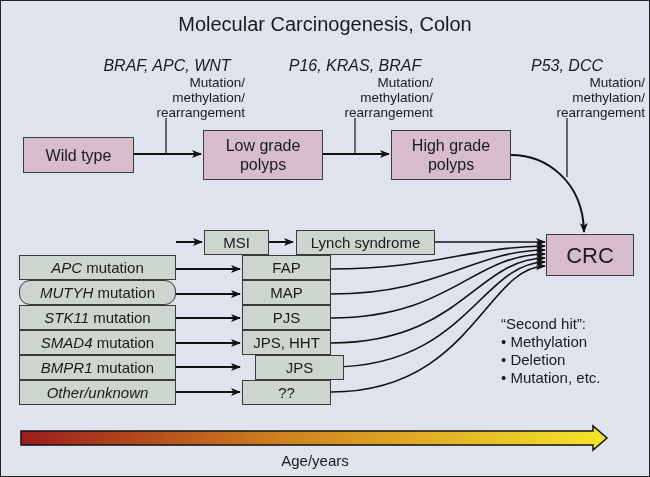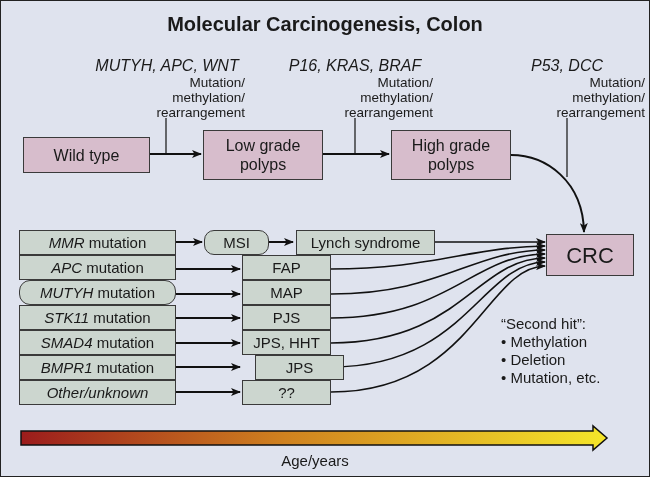--- a/index.html
+++ b/index.html
@@ -3,21 +3,21 @@
   <meta charset="utf-8">
   <style>
     html, body { margin: 0; padding: 0; }
     body { width: 650px; height: 477px; background: #ffffff; overflow: hidden; }
     #canvas {
       position: absolute; left: 0; top: 0; width: 648px; height: 475px;
       background: #dfe3ee; border: 1px solid #222;
       font-family: "Liberation Sans", sans-serif; color: #1a1a1a;
     }
     .abs { position: absolute; }
-    .title { left: 0; width: 648px; top: 12px; text-align: center; font-weight: bold; font-size: 20px; }
+    .title { left: 0; width: 648px; top: 12px; text-align: center; font-weight: normal; font-size: 20px; }
     .gene { font-style: italic; font-size: 16px; text-align: center; }
     .mech { font-size: 13.5px; line-height: 15px; text-align: right; }
     .pink { background: #d7bdcc; border: 1.5px solid #3a3a3a; display: flex; align-items: center; justify-content: center; text-align: center; font-size: 16px; line-height: 19px; box-sizing: border-box; }
     .green { background: #ccd6cf; border: 1.2px solid #3a3a3a; display: flex; align-items: center; justify-content: center; text-align: center; font-size: 15px; box-sizing: border-box; }
     .ital { font-style: italic; }
     svg { position: absolute; left: 0; top: 0; }
     .second-hit { font-size: 15px; line-height: 18px; }
     .age { font-size: 15px; text-align: center; }
   </style>
 </head>
@@ -61,77 +61,74 @@
     <path d="M330,342 C460,342 475,258 544,257" fill="none" stroke="#111" stroke-width="1.6" marker-end="url(#ah)"></path>
     <path d="M330,366 C465,366 480,262 544,261" fill="none" stroke="#111" stroke-width="1.6" marker-end="url(#ah)"></path>
     <path d="M330,391 C470,391 485,266 544,265" fill="none" stroke="#111" stroke-width="1.6" marker-end="url(#ah)"></path>
 
     <path d="M20,430 L592,430 L592,425 L606,437 L592,449 L592,444 L20,444 Z" fill="url(#agegrad)" stroke="#111" stroke-width="1.5"></path>
   </svg>
 
   <div class="abs title">Molecular Carcinogenesis, Colon</div>
 
   <div class="abs" style="left:88px; top:56px; width:156px;">
-    <div class="gene">MUTYH, APC, WNT</div>
+    <div class="gene">BRAF, APC, WNT</div>
     <div class="mech">Mutation/</div>
     <div class="mech">methylation/</div>
     <div class="mech">rearrangement</div>
   </div>
   <div class="abs" style="left:276px; top:56px; width:156px;">
     <div class="gene">P16, KRAS, BRAF</div>
     <div class="mech">Mutation/</div>
     <div class="mech">methylation/</div>
     <div class="mech">rearrangement</div>
   </div>
   <div class="abs" style="left:488px; top:56px; width:156px;">
     <div class="gene">P53, DCC</div>
     <div class="mech">Mutation/</div>
     <div class="mech">methylation/</div>
     <div class="mech">rearrangement</div>
   </div>
 
-  <div class="abs pink" style="left:22px; top:136px; width:127px; height:36px;">
+  <div class="abs pink" style="left:22px; top:136px; width:111px; height:36px;">
     <span>Wild type</span>
   </div>
   <div class="abs pink" style="left:202px; top:129px; width:120px; height:50px; flex-direction:column;">
     <span>Low grade</span>
     <span>polyps</span>
   </div>
   <div class="abs pink" style="left:390px; top:129px; width:120px; height:50px; flex-direction:column;">
     <span>High grade</span>
     <span>polyps</span>
   </div>
 
   <div class="abs pink" style="left:545px; top:233px; width:88px; height:42px; font-size:22px;">
     <span>CRC</span>
   </div>
 
-  <div class="abs green" style="left:18px; top:229px; width:157px; height:25px;">
-    <span><span class="ital">MMR</span><span style="white-space:pre"> mutation</span></span>
-  </div>
   <div class="abs green" style="left:18px; top:254px; width:157px; height:25px;">
     <span><span class="ital">APC</span><span style="white-space:pre"> mutation</span></span>
   </div>
   <div class="abs green" style="left:18px; top:279px; width:157px; height:25px;border-radius:11px;">
     <span><span class="ital">MUTYH</span><span style="white-space:pre"> mutation</span></span>
   </div>
   <div class="abs green" style="left:18px; top:304px; width:157px; height:25px;">
     <span><span class="ital">STK11</span><span style="white-space:pre"> mutation</span></span>
   </div>
   <div class="abs green" style="left:18px; top:329px; width:157px; height:25px;">
     <span><span class="ital">SMAD4</span><span style="white-space:pre"> mutation</span></span>
   </div>
   <div class="abs green" style="left:18px; top:354px; width:157px; height:25px;">
     <span><span class="ital">BMPR1</span><span style="white-space:pre"> mutation</span></span>
   </div>
   <div class="abs green" style="left:18px; top:379px; width:157px; height:25px;">
     <span><span class="ital">Other/unknown</span><span style="white-space:pre"></span></span>
   </div>
 
-  <div class="abs green" style="left:203px; top:229px; width:65px; height:25px;border-radius:10px;">
+  <div class="abs green" style="left:203px; top:229px; width:65px; height:25px;">
     <span>MSI</span>
   </div>
   <div class="abs green" style="left:295px; top:229px; width:139px; height:25px;">
     <span>Lynch syndrome</span>
   </div>
 
   <div class="abs green" style="left:241px; top:254px; width:89px; height:25px;">
     <span>FAP</span>
   </div>
   <div class="abs green" style="left:241px; top:279px; width:89px; height:25px;">

